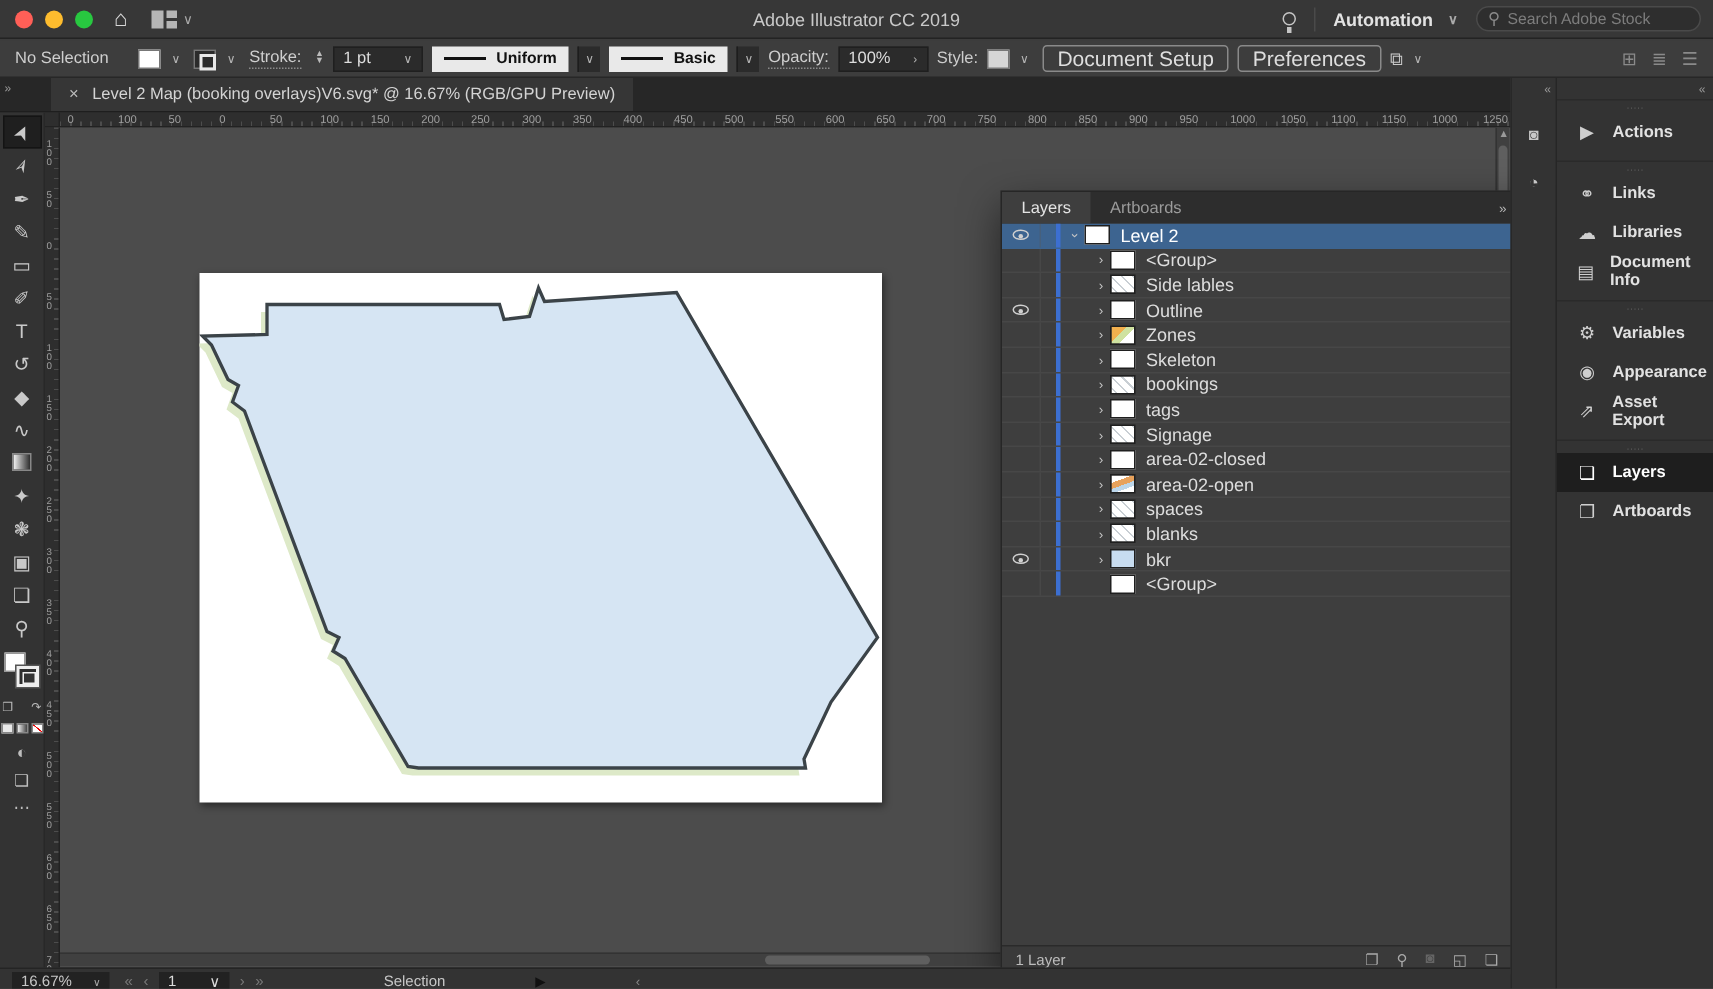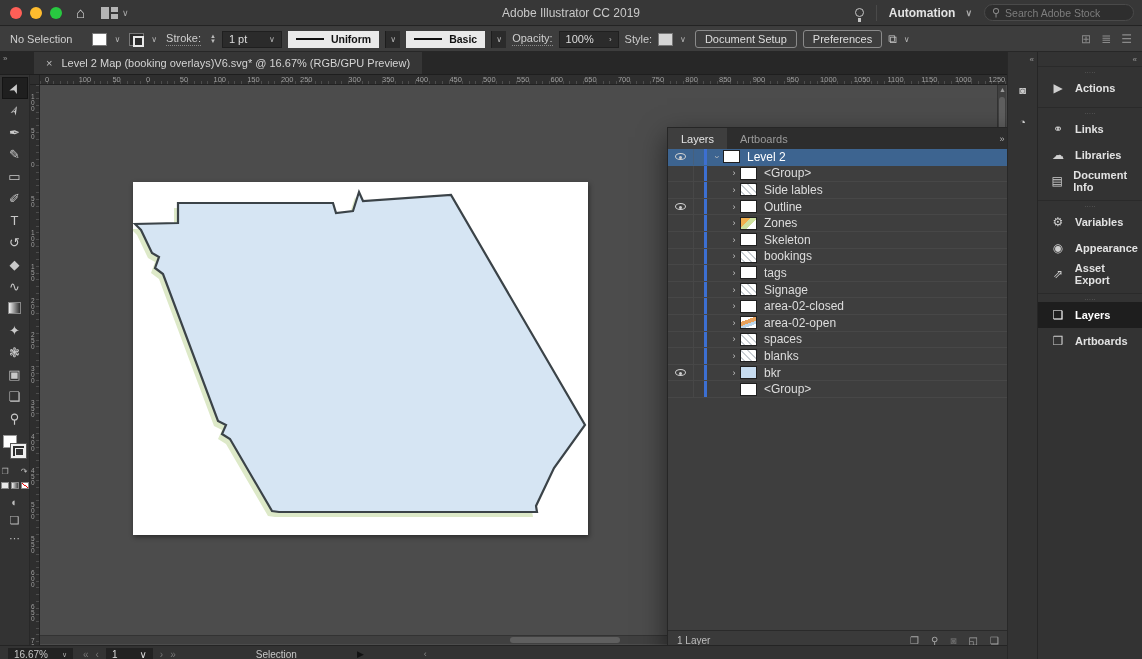--- a/index.html
+++ b/index.html
@@ -33,21 +33,21 @@
   .swatch.stroke-sw::after { content:""; position:absolute; left:3px; top:2px; width:7px; height:7px; border:2px solid #e8e8e8; }
   .swatch.style-sw { background:#d6d6d6; }
   .mini-chev { color:#b5b5b5; font-size:8px; margin:0 3px 0 1px; }
   .cb-label { color:#cfcfcf; border-bottom:1px dotted #8a8a8a; padding-bottom:1px; }
   .stepper { display:flex; flex-direction:column; font-size:6px; color:#bbb; line-height:5px; margin-left:3px; }
   .dd-dark { background:#2b2b2b; border:1px solid #1f1f1f; height:17px; display:flex; align-items:center; padding:0 6px; color:#ddd; min-width:60px; }
   .dd-dark .dd-chev { margin-left:auto; color:#b5b5b5; font-size:8px; padding-left:10px; }
   .dd-light { background:#e9e9e9; color:#111; height:17px; display:flex; align-items:center; padding:0 8px; gap:7px; min-width:78px; font-weight:bold; font-size:10.5px; }
   .dd-light .lineicon { width:28px; height:2px; background:#111; }
   .dd-light-chev { background:#2b2b2b; height:17px; width:15px; display:flex; align-items:center; justify-content:center; color:#b5b5b5; font-size:8px; border-left:1px solid #1d1d1d; }
-  .cb-btn { border:1px solid #8a8a8a; border-radius:3px; height:18px; padding:0 9px; display:flex; align-items:center; color:#dedede; background:transparent; font-size:11px; }
+  .cb-btn { border:1px solid #8a8a8a; border-radius:3px; height:18px; padding:0 9px; display:flex; align-items:center; color:#dedede; background:transparent; font-size:14px; }
   #cb-right { margin-left:auto; display:flex; align-items:center; gap:10px; color:#8a8a8a; font-size:12px; }
 
   
   #tabrow { position:absolute; left:0; top:52px; width:1007px; height:23px; background:#272727; border-bottom:1px solid #1e1e1e; display:flex; align-items:flex-end; }
   #tab-collapse { position:absolute; left:3px; top:2px; color:#9a9a9a; font-size:8px; letter-spacing:-1px; }
   #doc-tab { margin-left:34px; height:22px; background:#363636; display:flex; align-items:center; gap:9px; padding:0 12px; color:#d4d4d4; font-size:11px; }
   #doc-tab .close { color:#bdbdbd; font-size:11px; }
 
   
   #toolcol { position:absolute; left:0; top:75px; width:30px; height:570px; background:#333333; border-right:1px solid #282828; display:flex; flex-direction:column; align-items:center; padding-top:2px; }
@@ -288,21 +288,21 @@
 <div id="ruler-corner"></div>
 <div id="hruler">
     <span class="hlab" style="left: 5px;">0</span>
     <span class="hlab" style="left: 38.7px;">100</span>
     <span class="hlab" style="left: 72.4px;">50</span>
     <span class="hlab" style="left: 106.1px;">0</span>
     <span class="hlab" style="left: 139.8px;">50</span>
     <span class="hlab" style="left: 173.5px;">100</span>
     <span class="hlab" style="left: 207.2px;">150</span>
     <span class="hlab" style="left: 240.9px;">200</span>
-    <span class="hlab" style="left: 260px;">250</span>
+    <span class="hlab" style="left: 274px;">250</span>
     <span class="hlab" style="left: 308.3px;">300</span>
     <span class="hlab" style="left: 342px;">350</span>
     <span class="hlab" style="left: 375.7px;">400</span>
     <span class="hlab" style="left: 409.4px;">450</span>
     <span class="hlab" style="left: 443.1px;">500</span>
     <span class="hlab" style="left: 476.8px;">550</span>
     <span class="hlab" style="left: 510.5px;">600</span>
     <span class="hlab" style="left: 544.2px;">650</span>
     <span class="hlab" style="left: 577.9px;">700</span>
     <span class="hlab" style="left: 611.6px;">750</span>

